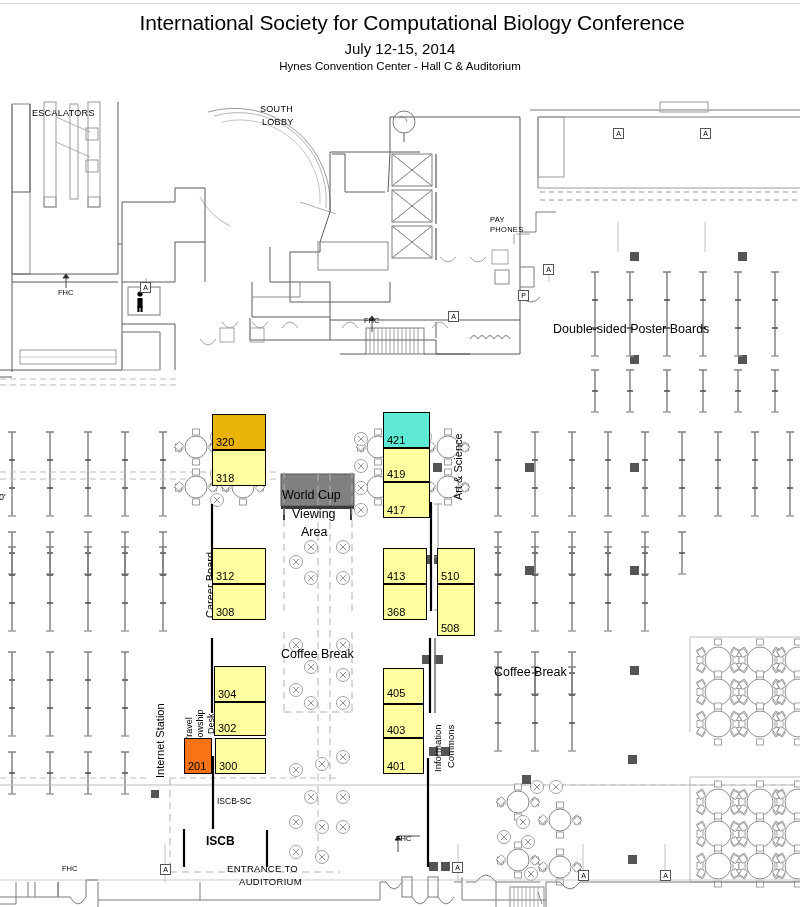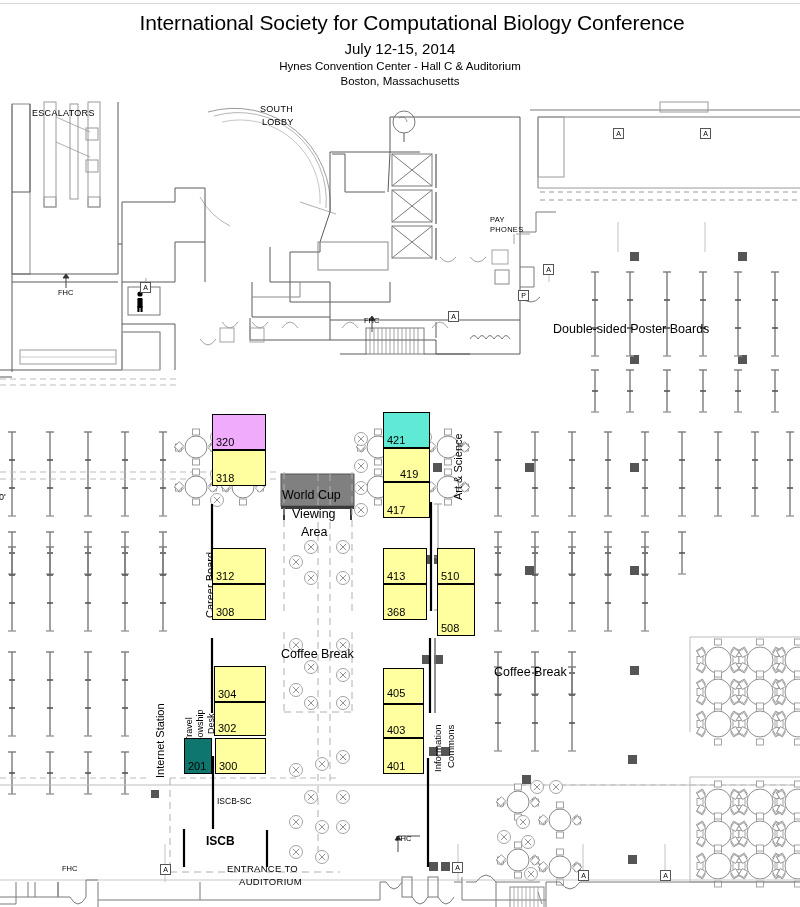--- a/index.html
+++ b/index.html
@@ -47,21 +47,20 @@
 </head>
 <body>
 
 <div id="page">
 
   <div id="header">
     <div id="hdr-rule"></div>
     <div id="title">International Society for Computational Biology Conference</div>
     <div id="dates">July 12-15, 2014</div>
     <div id="venue">Hynes Convention Center - Hall C &amp; Auditorium</div>
-    <div id="city">Boston, Massachusetts</div>
   </div>
 
   <svg id="plan" viewBox="0 0 800 815">
     <defs>
       <g id="rtable">
         <circle cx="0" cy="0" r="11" fill="#fff" stroke="#888" stroke-width="1"></circle>
         <rect x="-3.5" y="-18" width="7" height="6" fill="#fff" stroke="#888" stroke-width=".8"></rect>
         <rect x="8" y="-15.5" width="7" height="6" fill="#fff" stroke="#888" stroke-width=".8" transform="rotate(45)"></rect>
         <rect x="14.5" y="-3" width="6" height="7" fill="#fff" stroke="#888" stroke-width=".8"></rect>
         <rect x="8" y="9.5" width="7" height="6" fill="#fff" stroke="#888" stroke-width=".8" transform="rotate(-45)"></rect>
@@ -609,49 +608,49 @@
 
   <div class="lbl" style="left:206px;top:836px;font-size:12px;font-weight:bold;">ISCB</div>
 
   <div class="lbl vert rot-up" style="left:433px;top:772px;font-size:9.5px;">Information</div>
   <div class="lbl vert rot-up" style="left:446px;top:768px;font-size:9.5px;">Commons</div>
 
   <div class="lbl cap" style="left:227px;top:864px;font-size:9.5px;">ENTRANCE TO</div>
   <div class="lbl cap" style="left:239px;top:877px;font-size:9.5px;">AUDITORIUM</div>
 
   <div id="booth-layer">
-      <div class="booth b-brd" style="left: 212px; top: 414px; width: 54px; height: 36px; background: #f0abfc; border-color: rgb(0, 0, 0);">
+      <div class="booth b-brd" style="left: 212px; top: 414px; width: 54px; height: 36px; background: #eab308; border-color: rgb(0, 0, 0);">
         <span class="boothnum" style="left: 3px; bottom: 1px; position: absolute;">320</span>
       </div>
       <div class="booth b-brd" style="left: 212px; top: 450px; width: 54px; height: 36px; background: rgb(255, 255, 160); border-color: rgb(0, 0, 0);">
         <span class="boothnum" style="left: 3px; bottom: 1px; position: absolute;">318</span>
       </div>
       <div class="booth b-brd" style="left: 212px; top: 548px; width: 54px; height: 36px; background: rgb(255, 255, 160); border-color: rgb(0, 0, 0);">
         <span class="boothnum" style="left: 3px; bottom: 1px; position: absolute;">312</span>
       </div>
       <div class="booth b-brd" style="left: 212px; top: 584px; width: 54px; height: 36px; background: rgb(255, 255, 160); border-color: rgb(0, 0, 0);">
         <span class="boothnum" style="left: 3px; bottom: 1px; position: absolute;">308</span>
       </div>
       <div class="booth b-brd" style="left: 214px; top: 666px; width: 52px; height: 36px; background: rgb(255, 255, 160); border-color: rgb(0, 0, 0);">
         <span class="boothnum" style="left: 3px; bottom: 1px; position: absolute;">304</span>
       </div>
       <div class="booth b-brd" style="left: 214px; top: 702px; width: 52px; height: 34px; background: rgb(255, 255, 160); border-color: rgb(0, 0, 0);">
         <span class="boothnum" style="left: 3px; bottom: 1px; position: absolute; text-align: center;">302</span>
       </div>
-      <div class="booth b-brd" style="left: 184px; top: 738px; width: 28px; height: 36px; background: #0f766e; border-color: rgb(0, 0, 0);">
+      <div class="booth b-brd" style="left: 184px; top: 738px; width: 28px; height: 36px; background: #f97316; border-color: rgb(0, 0, 0);">
         <span class="boothnum" style="left: 3px; bottom: 1px; position: absolute;">201</span>
       </div>
       <div class="booth b-brd" style="left: 215px; top: 738px; width: 51px; height: 36px; background: rgb(255, 255, 160); border-color: rgb(0, 0, 0);">
         <span class="boothnum" style="left: 3px; bottom: 1px; position: absolute;">300</span>
       </div>
       <div class="booth b-brd" style="left: 383px; top: 412px; width: 47px; height: 36px; background: #5eead4; border-color: rgb(0, 0, 0);">
         <span class="boothnum" style="left: 3px; bottom: 1px; position: absolute;">421</span>
       </div>
       <div class="booth b-brd" style="left: 383px; top: 448px; width: 47px; height: 34px; background: rgb(255, 255, 160); border-color: rgb(0, 0, 0);">
-        <span class="boothnum" style="left: 16px; bottom: 1px; position: absolute;">419</span>
+        <span class="boothnum" style="left: 3px; bottom: 1px; position: absolute;">419</span>
       </div>
       <div class="booth b-brd" style="left: 383px; top: 482px; width: 47px; height: 36px; background: rgb(255, 255, 160); border-color: rgb(0, 0, 0);">
         <span class="boothnum" style="left: 3px; bottom: 1px; position: absolute;">417</span>
       </div>
       <div class="booth b-brd" style="left: 383px; top: 548px; width: 44px; height: 36px; background: rgb(255, 255, 160); border-color: rgb(0, 0, 0);">
         <span class="boothnum" style="left: 3px; bottom: 1px; position: absolute;">413</span>
       </div>
       <div class="booth b-brd" style="left: 383px; top: 584px; width: 44px; height: 36px; background: rgb(255, 255, 160); border-color: rgb(0, 0, 0);">
         <span class="boothnum" style="left: 3px; bottom: 1px; position: absolute;">368</span>
       </div>

